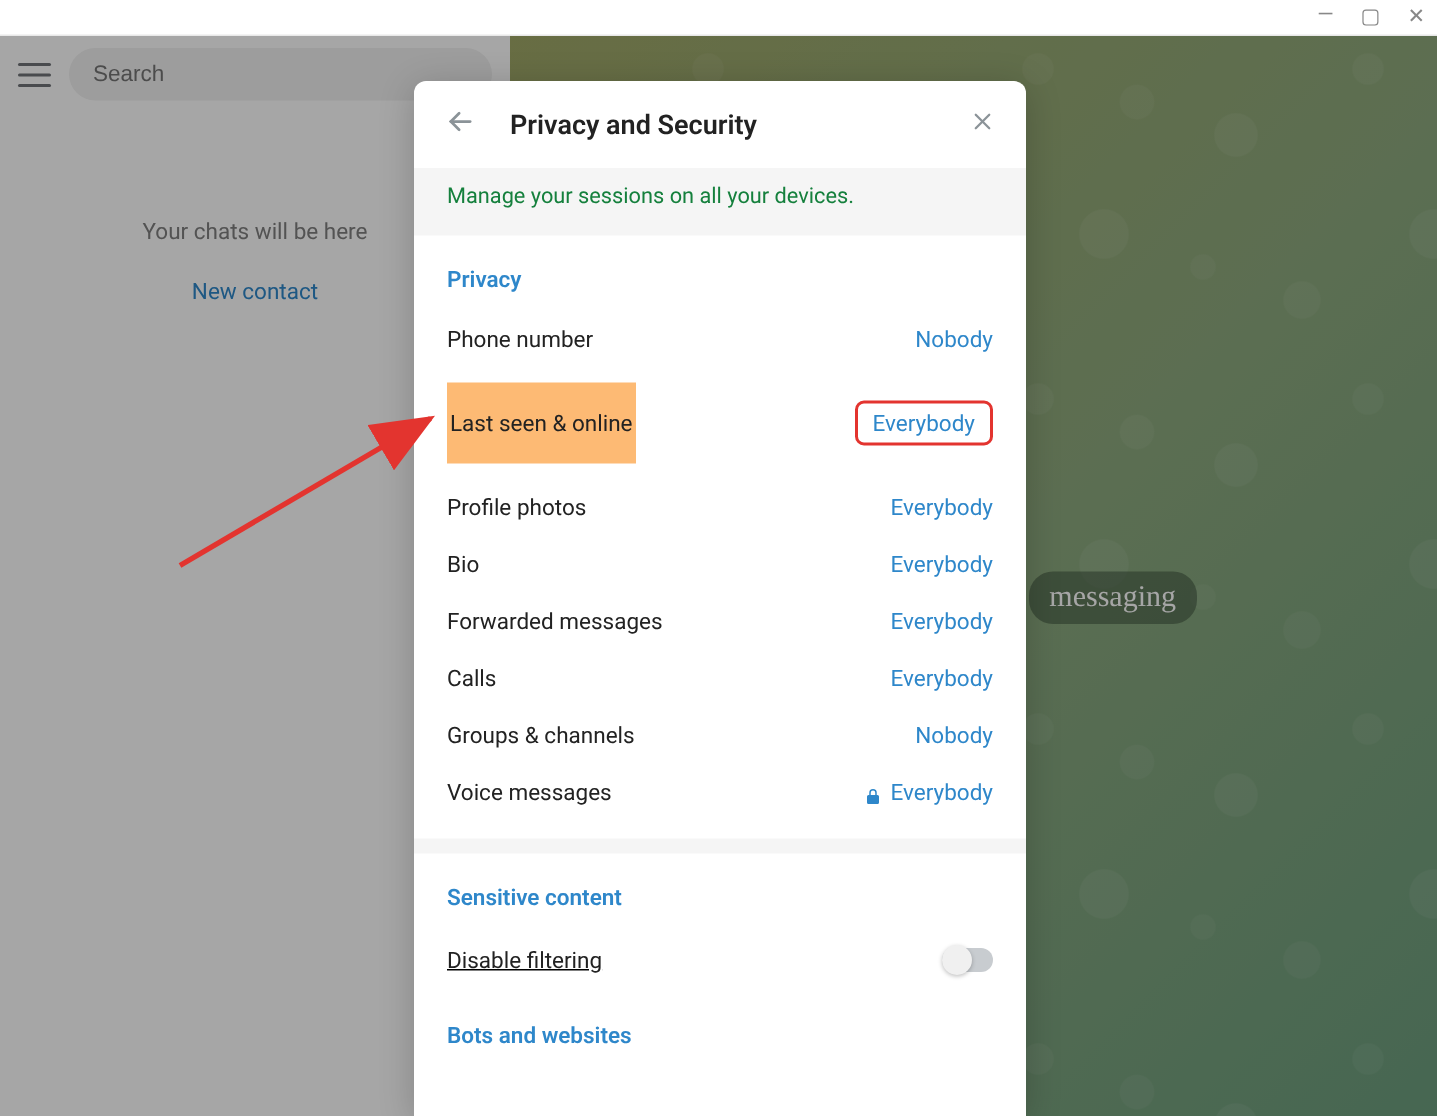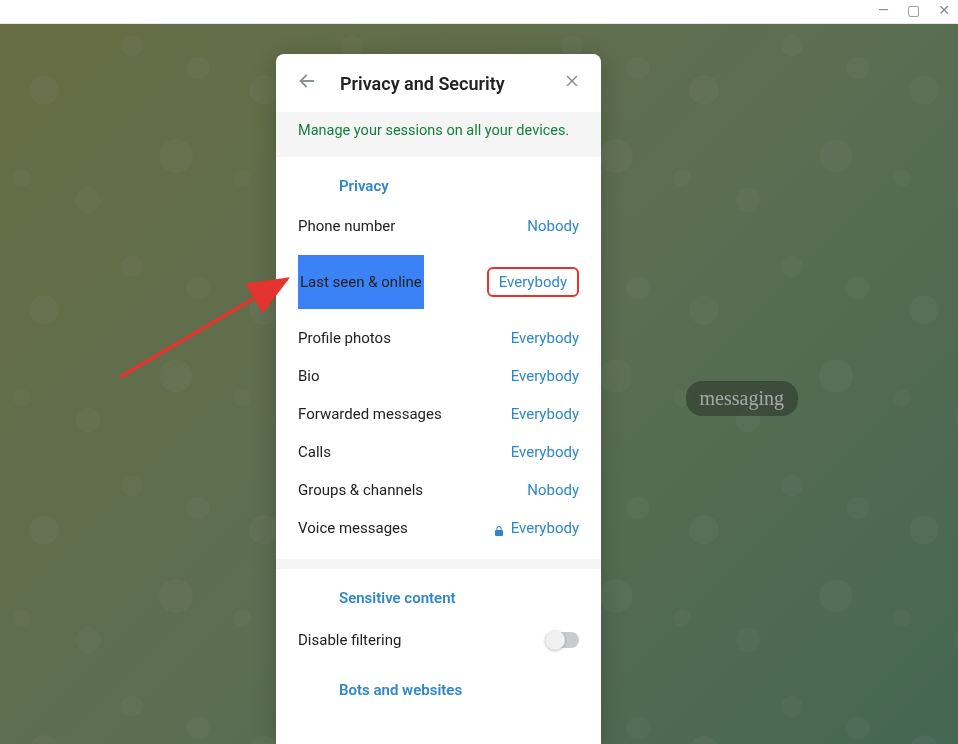--- a/index.html
+++ b/index.html
@@ -111,21 +111,21 @@
 }
 .dim-overlay {
   position: absolute;
   inset: 24px 0 0 0;
   background: rgba(0,0,0,.35);
 }
 .modal {
   position: absolute;
   left: 276px;
   top: 54px;
-  width: 325px;
+  width: 408px;
   bottom: 0;
   background: #fff;
   border-radius: 8px 8px 0 0;
   box-shadow: 0 4px 24px rgba(0,0,0,.2);
   display: flex;
   flex-direction: column;
   overflow: hidden;
 }
 .modal-header {
   display: flex;
@@ -153,21 +153,20 @@
   background: #f5f5f5;
   padding: 10px 22px 18px;
   color: #15803d;
   font-size: 14.5px;
 }
 .section-title {
   color: #2e87ca;
   font-size: 15px;
   font-weight: 600;
   padding: 20px 22px 12px;
-  margin-left: 41px;
 }
 .row {
   display: flex;
   justify-content: space-between;
   align-items: center;
   padding: 10px 22px;
   cursor: pointer;
   gap: 20px;
 }
 .row-label {
@@ -176,34 +175,35 @@
 }
 .row-value {
   color: #2e87ca;
   font-size: 15px;
   display: flex;
   align-items: flex-end;
   gap: 6px;
 }
 .row-value .lock svg { display: block; }
 .highlighted .row-label {
-  background: #3b82f6;
+  background: #fdba74;
   padding: 18px 2px;
 }
 .red-box .row-value {
   border: 2.5px solid #e3342f;
   border-radius: 6px;
   padding: 4px 10px;
 }
 .separator { height: 10px; background: #f5f5f5; margin-top: 12px; }
 .toggle-row {
   display: flex;
   justify-content: space-between;
   align-items: center;
   padding: 12px 22px;
+  text-decoration: underline;
 }
 .toggle-label { font-size: 15px; color: #222; }
 .toggle {
   width: 34px;
   height: 16px;
   background: #c8ccd0;
   border-radius: 10px;
   position: relative;
   cursor: pointer;
 }
@@ -235,20 +235,34 @@
 
 <div class="window-chrome">
   <div class="window-controls">
     <span>—</span>
     <span>▢</span>
     <span>✕</span>
   </div>
 </div>
 
 <div class="app-body">
+  <div class="left-panel">
+    <div class="left-header">
+      <div class="menu-icon">
+        <span></span>
+          <span></span>
+          <span></span>
+      </div>
+      <input class="search-box" placeholder="Search" style="">
+    </div>
+    <div class="left-content">
+      <div class="left-msg">Your chats will be here</div>
+      <div class="left-link">New contact</div>
+    </div>
+  </div>
   <div class="right-panel">
     <div class="bg-pill">messaging</div>
   </div>
 </div>
 
 <div class="dim-overlay"></div>
 
 <div class="modal">
   <div class="modal-header">
     <span class="back-icon">

